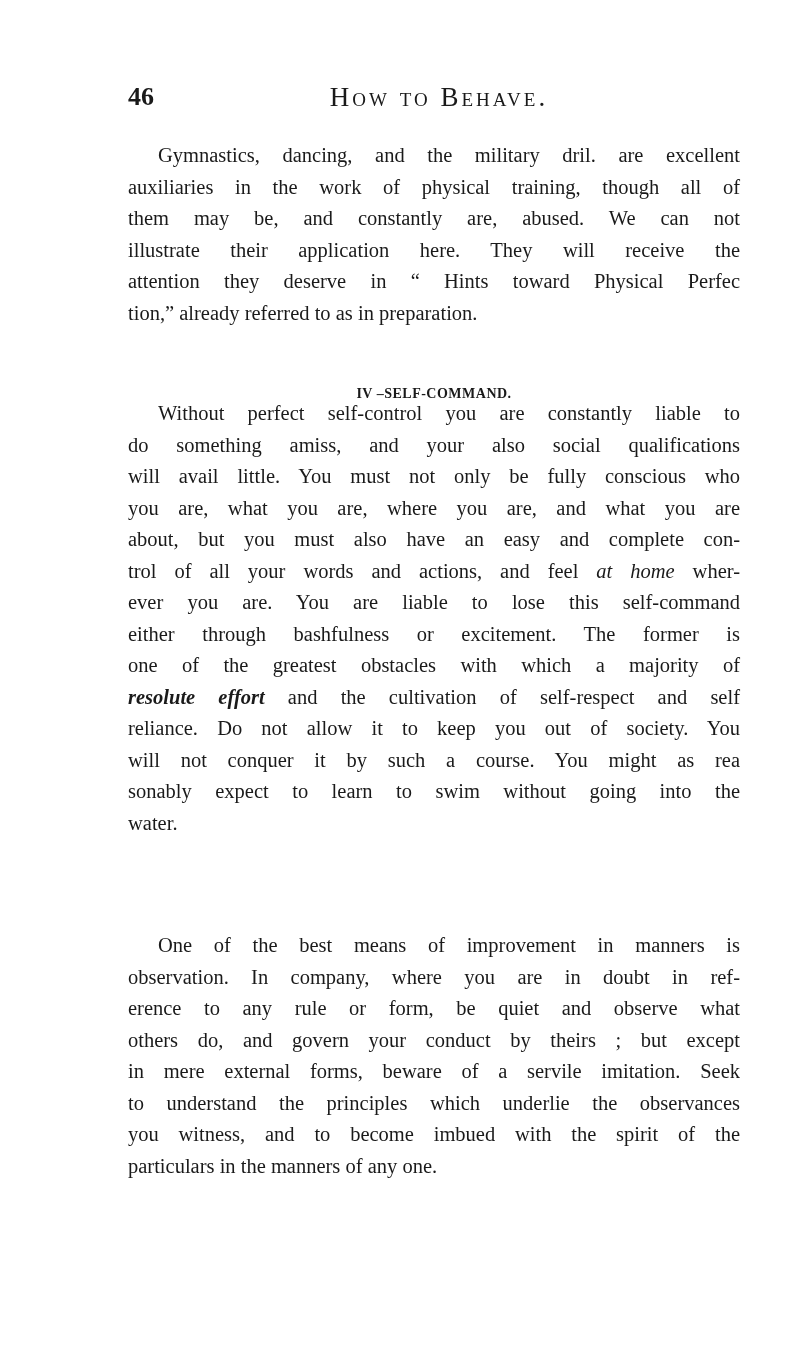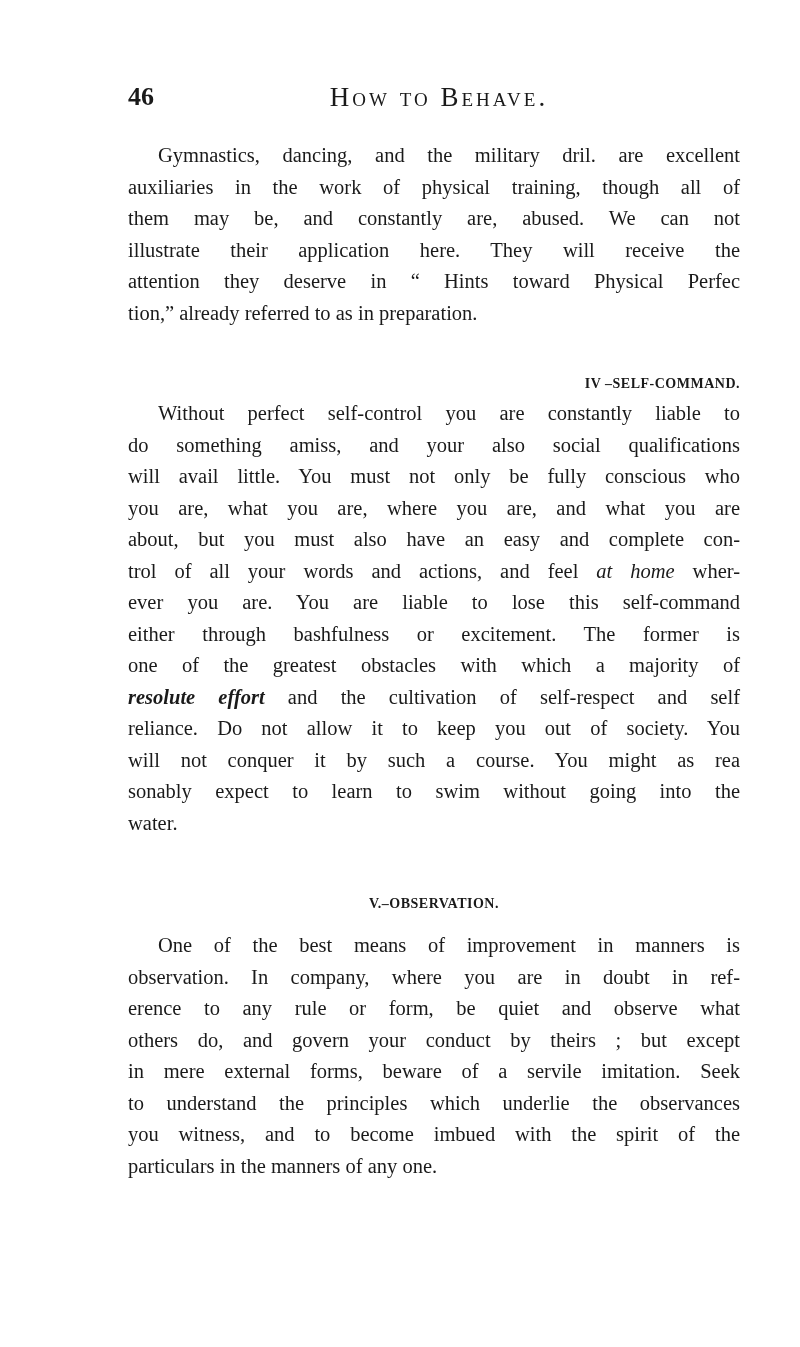--- a/index.html
+++ b/index.html
@@ -27,40 +27,39 @@
 
   <div class="block" style="top:140px;">
     <span class="line indent">Gymnastics, dancing, and the military dril. are excellent</span>
     <span class="line">auxiliaries in the work of physical training, though all of</span>
     <span class="line">them may be, and constantly are, abused.  We can not</span>
     <span class="line">illustrate their application here.  They will receive the</span>
     <span class="line">attention they deserve in “ Hints toward Physical Perfec</span>
     <span class="line last">tion,” already referred to as in preparation.</span>
   </div>
 
-  <div class="heading" style="top:376px;text-align:right;">IV –SELF-COMMAND.</div>
+  <div class="heading" style="top:386px;">IV –SELF-COMMAND.</div>
 
   <div class="block" style="top:398px;">
     <span class="line indent">Without perfect self-control you are constantly liable to</span>
     <span class="line">do something amiss, and your also social qualifications</span>
     <span class="line">will avail little.  You must not only be fully conscious who</span>
     <span class="line">you are, what you are, where you are, and what you are</span>
     <span class="line">about, but you must also have an easy and complete con-</span>
     <span class="line"><span>trol of all your words and actions, and feel </span><em>at home</em><span> wher-</span></span>
     <span class="line">ever you are.  You are liable to lose this self-command</span>
     <span class="line">either through bashfulness or excitement.  The former is</span>
     <span class="line">one of the greatest obstacles with which a majority of</span>
     <span class="line"><em style="font-weight:bold;">resolute effort</em><span> and the cultivation of self-respect and self</span></span>
     <span class="line">reliance.  Do not allow it to keep you out of society.  You</span>
     <span class="line">will not conquer it by such a course.  You might as rea</span>
     <span class="line">sonably expect to learn to swim without going into the</span>
     <span class="line last">water.</span>
   </div>
 
-  <div class="heading" style="top:896px;">V.–OBSERVATION.</div>
 
   <div class="block" style="top:930px;">
     <span class="line indent">One of the best means of improvement in manners is</span>
     <span class="line">observation.  In company, where you are in doubt in ref-</span>
     <span class="line">erence to any rule or form, be quiet and observe what</span>
     <span class="line">others do, and govern your conduct by theirs ; but except</span>
     <span class="line">in mere external forms, beware of a servile imitation.  Seek</span>
     <span class="line">to understand the principles which underlie the observances</span>
     <span class="line">you witness, and to become imbued with the spirit of the</span>
     <span class="line last">particulars in the manners of any one.</span>

